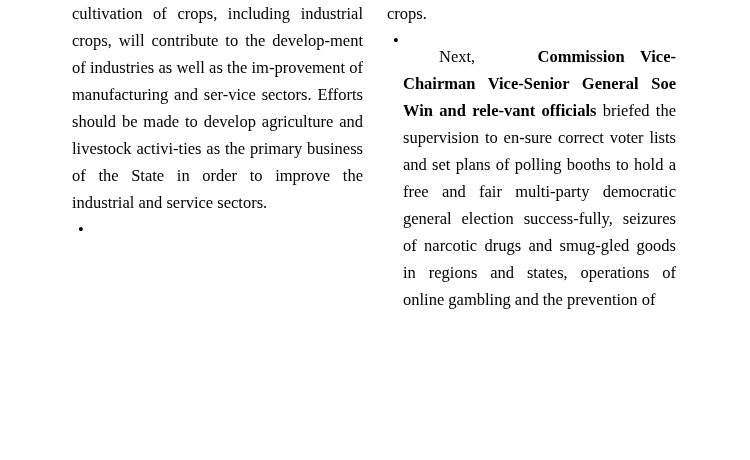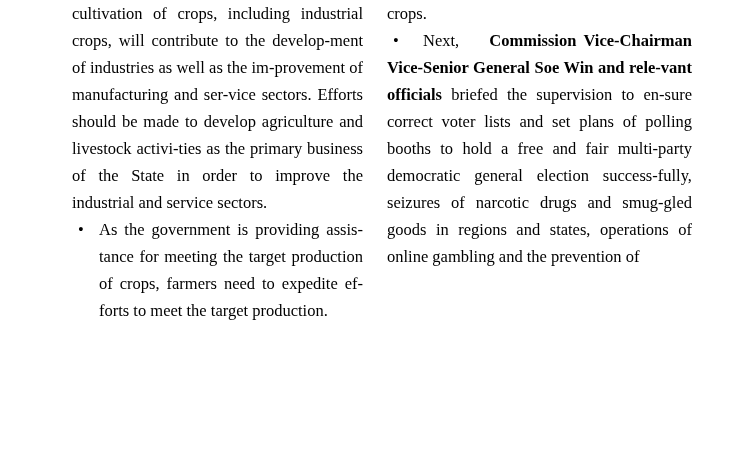--- a/index.html
+++ b/index.html
@@ -40,21 +40,21 @@
     padding-left: 12px;
     padding-right: 58px;
     font-family: Liberation Serif, serif;
   }
   .block {
     font-size: 16.5px;
     line-height: 27px;
     text-align: justify;
     text-justify: inter-word;
     hyphens: manual;
-    margin: 0;
+    margin: 16px;
   }
   
   .para-cont {
     margin: 0 0 0 0;
   }
   
   .bullet {
     position: relative;
     padding-left: 27px;
     margin: 0;
@@ -83,21 +83,20 @@
 <body>
 
 <div class="page">
   <div class="columns">
 
     <div class="col col-left">
       <p class="block para-cont clip-top">cultivation of crops, including industrial crops, will contribute to the develop-ment of industries as well as the im-provement of manufacturing and ser-vice sectors. Efforts should be made to develop agriculture and livestock activi-ties as the primary business of the State in order to improve the industrial and service sectors.</p>
 
       <div class="block bullet">
         <span class="dot">•</span>
-        <span>As the government is providing assis-tance for meeting the target production of crops, farmers need to expedite ef-forts to meet the target production.</span>
       </div>
 
       <div class="block bullet clip-bottom">
         <span class="dot">•</span>
       </div>
     </div>
 
     <div class="col col-right">
       <p class="block para-cont">crops.</p>
 

